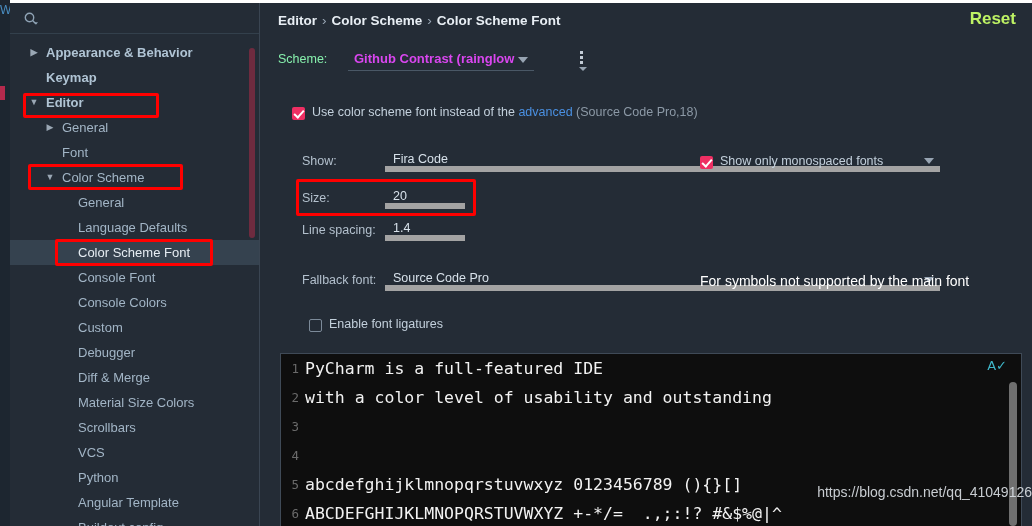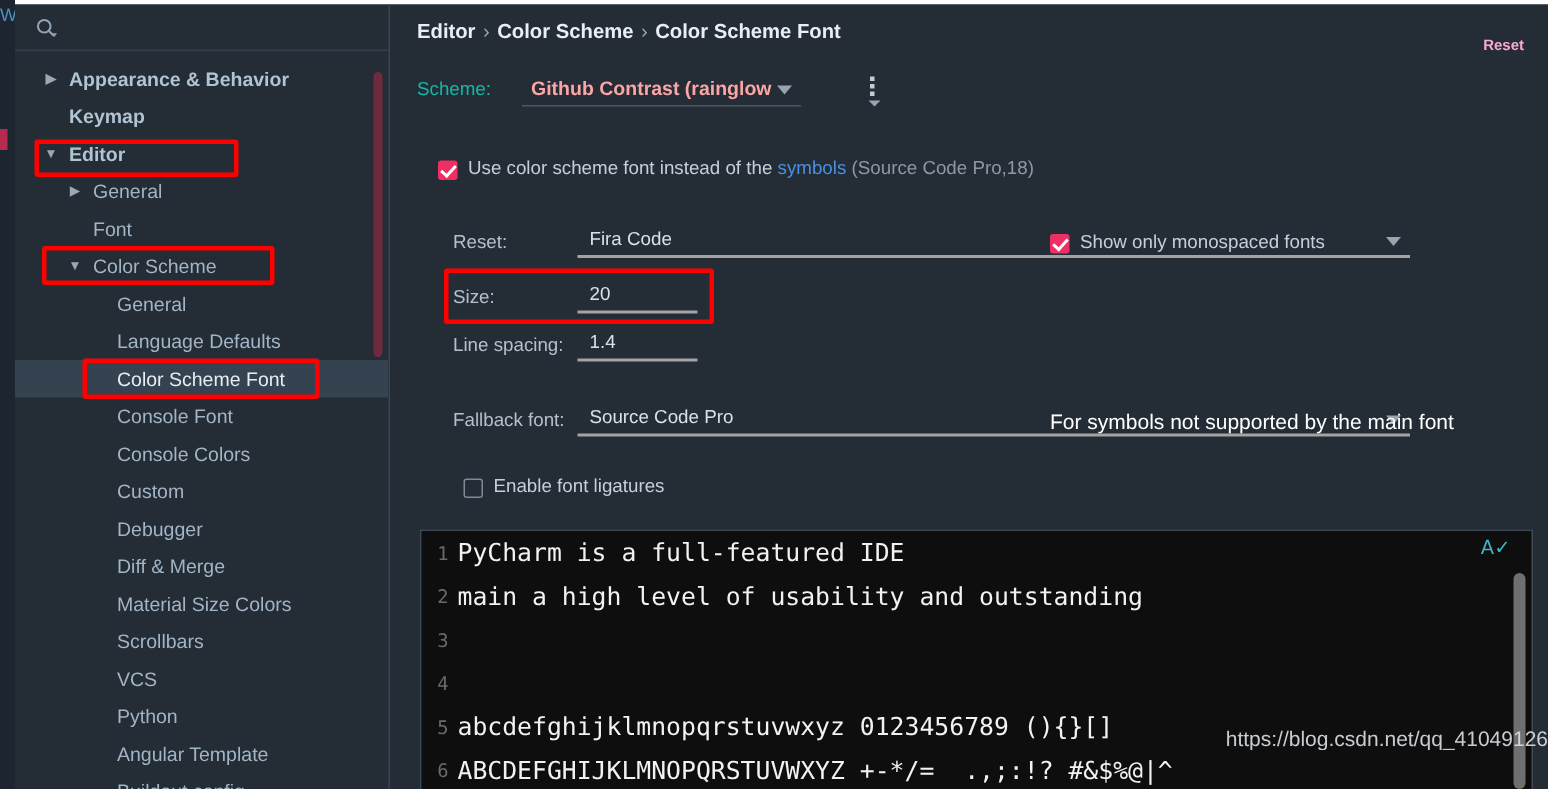--- a/index.html
+++ b/index.html
@@ -110,38 +110,38 @@
     width: 772px; height: 514px;
     background: #242c36;
   }
   .breadcrumb {
     position: absolute; left: 18px; top: 10px;
     font-size: 13.5px; font-weight: bold; color: #e8eef4;
     white-space: nowrap;
   }
   .breadcrumb .sep { color: #9aa8b6; font-weight: normal; margin: 0 5px; }
   .reset-link {
-    position: absolute; right: 16px; top: 22px;
-    font-size: 10px; font-weight: bold; color: #f9a8d4;
+    position: absolute; right: 16px; top: 6px;
+    font-size: 17px; font-weight: bold; color: #bef264;
     cursor: pointer;
   }
 
   .scheme-row { position: absolute; left: 18px; top: 46px; height: 24px; }
   .scheme-label {
     position: absolute; left: 0; top: 3px;
-    font-size: 12.5px; color: #14b8a6;
+    font-size: 12.5px; color: #86efac;
   }
   .scheme-combo {
     position: absolute; left: 70px; top: 0;
     width: 186px; height: 22px;
     border-bottom: 1px solid #4a5866;
   }
   .scheme-combo-text {
     position: absolute; left: 6px; top: 2px;
-    font-size: 13px; font-weight: bold; color: #fca5a5;
+    font-size: 13px; font-weight: bold; color: #d946ef;
     white-space: nowrap;
   }
   .combo-arrow {
     position: absolute; right: 6px; top: 8px;
     width: 0; height: 0;
     border-left: 5px solid transparent;
     border-right: 5px solid transparent;
     border-top: 6px solid #97a4b2;
   }
   .kebab {
@@ -185,21 +185,21 @@
   .use-scheme-text .lnk { color: #4a90e2; }
   .use-scheme-text .dim { color: #8c99a6; }
 
   .form { position: absolute; left: 0; top: 0; width: 772px; height: 523px; }
   .f-label {
     position: absolute;
     font-size: 12.5px; color: #b3c0cd; white-space: nowrap;
   }
   .f-field {
     position: absolute;
-    border-bottom: 2px solid #a3a3a3;
+    border-bottom: 6px solid #a3a3a3;
     height: 22px;
   }
   .f-value {
     position: absolute; left: 8px; top: 2px;
     font-size: 12.5px; color: #d7e1ea; white-space: nowrap;
   }
   .hint {
     position: absolute;
     font-size: 14px; color: #ffffff; white-space: nowrap;
   }
@@ -331,26 +331,26 @@
         <div class="kebab">
           <i></i>
             <i></i>
             <i></i>
           <div class="chev"></div>
         </div>
       </div>
 
       <div class="use-scheme-row">
         <div class="cb on"></div>
-        <div class="use-scheme-text"><span>Use color scheme font instead of the </span><span class="lnk">symbols</span><span class="dim"> (Source Code Pro,18)</span></div>
+        <div class="use-scheme-text"><span>Use color scheme font instead of the </span><span class="lnk">advanced</span><span class="dim"> (Source Code Pro,18)</span></div>
       </div>
 
       <div class="form">
 
-        <div class="f-label" style="left:42px; top:151px;">Reset:</div>
+        <div class="f-label" style="left:42px; top:151px;">Show:</div>
         <div class="f-field" style="left:125px; top:147px; width:555px;">
           <div class="f-value">Fira Code</div>
           <div class="combo-arrow"></div>
         </div>
 
         <div style="position:absolute; left:440px; top:153px;">
           <div class="cb on"></div>
           <div class="mono-cb-text">Show only monospaced fonts</div>
         </div>
 
@@ -376,21 +376,21 @@
           <div class="mono-cb-text">Enable font ligatures</div>
         </div>
       </div>
 
       <div class="redbox" style="left:36px; top:176px; width:180px; height:37px;"></div>
 
       <div class="preview">
         <div class="gutter"></div>
         <div class="code-area" id="code-area">
             <div class="code-line"><span class="ln">1</span><span class="code-txt">PyCharm is a full-featured IDE</span></div>
-            <div class="code-line"><span class="ln">2</span><span class="code-txt">main a high level of usability and outstanding</span></div>
+            <div class="code-line"><span class="ln">2</span><span class="code-txt">with a color level of usability and outstanding</span></div>
             <div class="code-line"><span class="ln">3</span></div>
             <div class="code-line"><span class="ln">4</span><span class="code-txt"></span></div>
             <div class="code-line"><span class="ln">5</span><span class="code-txt">abcdefghijklmnopqrstuvwxyz 0123456789 (){}[]</span></div>
             <div class="code-line"><span class="ln">6</span><span class="code-txt">ABCDEFGHIJKLMNOPQRSTUVWXYZ +-*/=  .,;:!? #&amp;$%@|^</span></div>
           </div>
         <div class="inspect-widget">A✓</div>
         <div class="pv-scroll"></div>
       </div>
 
     </div>

